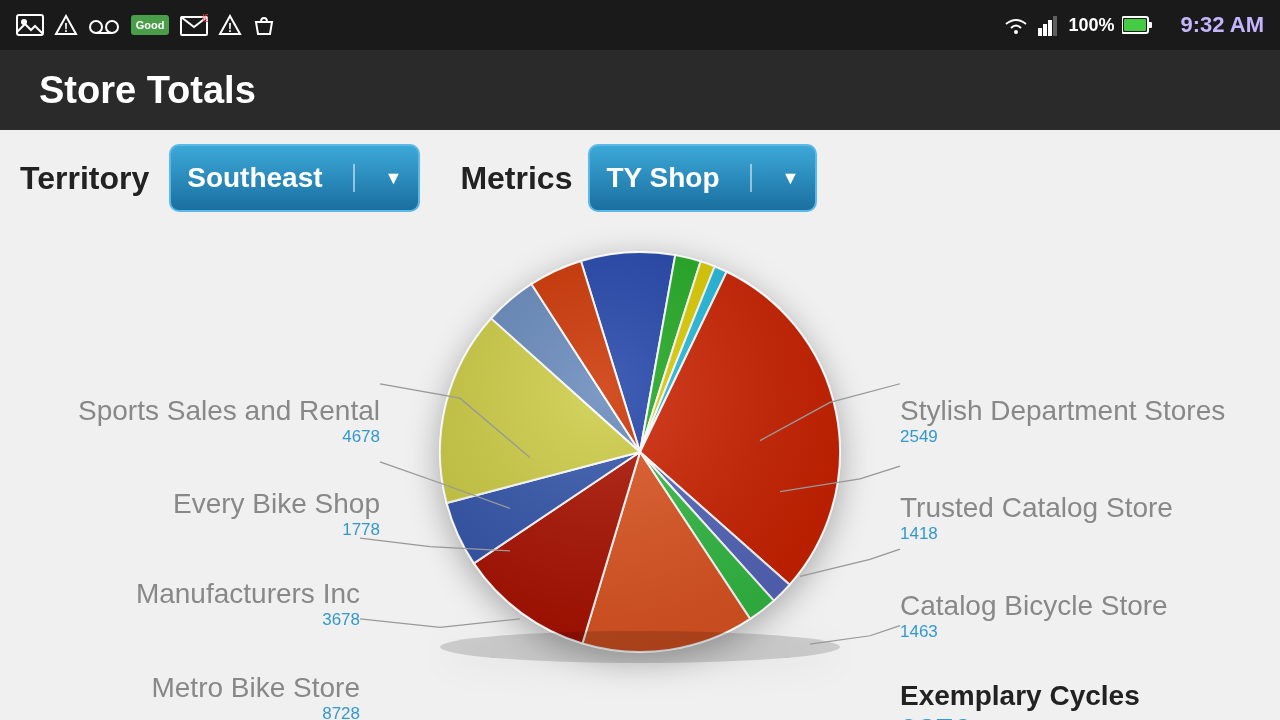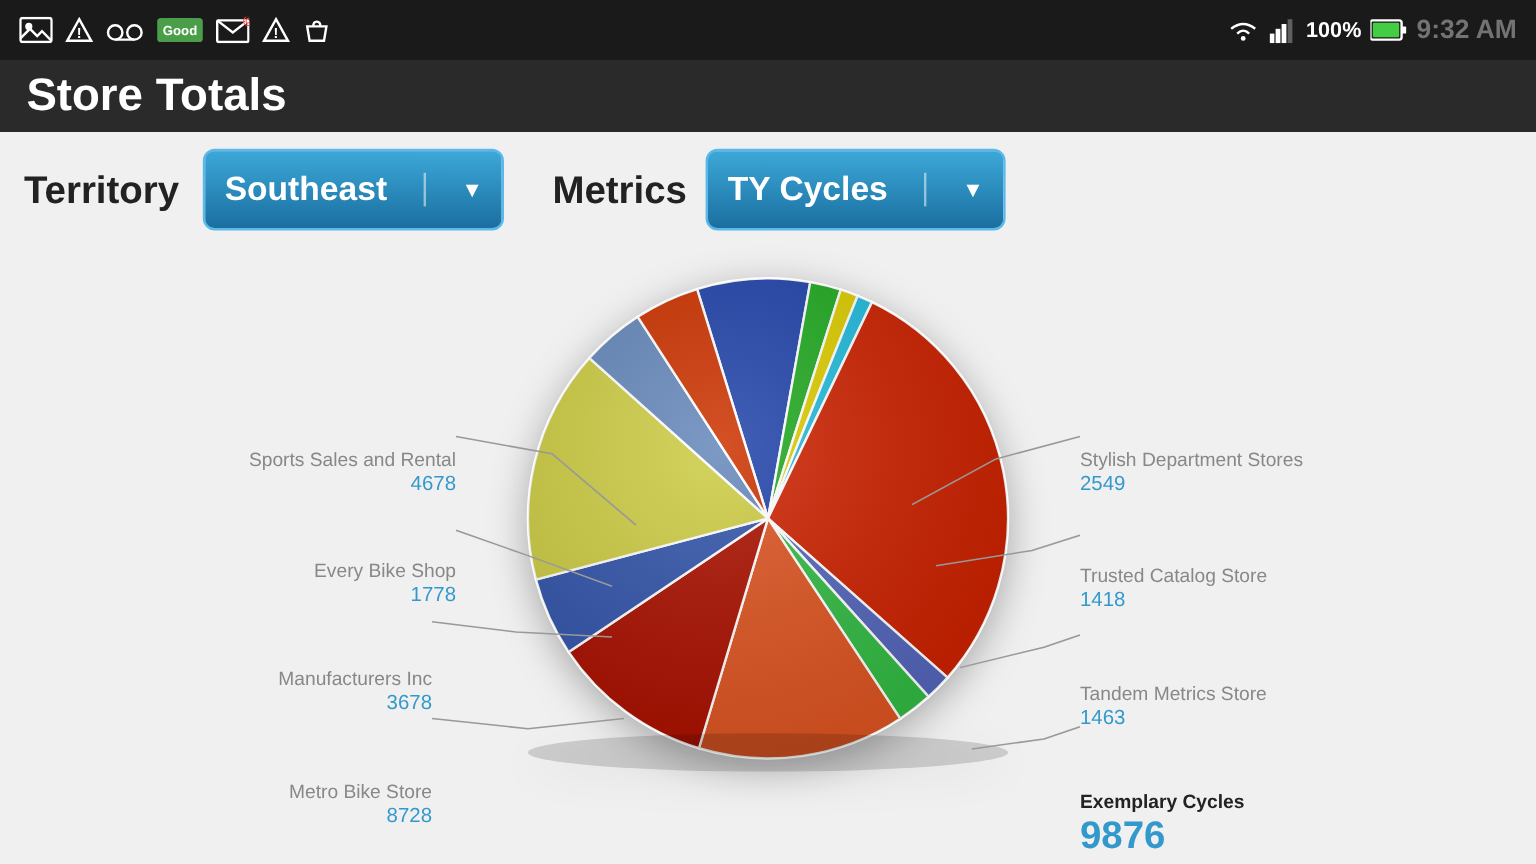--- a/index.html
+++ b/index.html
@@ -31,25 +31,25 @@
       align-items: center;
       gap: 8px;
       color: white;
       font-size: 18px;
       font-weight: bold;
     }
 
     
     .title-bar {
       width: 100%;
-      height: 60px;
+      height: 80px;
       background: #2a2a2a;
       display: flex;
       align-items: center;
-      padding: 0 22px;
+      padding: 0 39px;
     }
     .title-bar h1 {
       color: white;
       font-size: 38px;
       font-weight: bold;
     }
 
     
     .main-content {
       width: 100%;
@@ -116,21 +116,21 @@
     
     .label {
       position: absolute;
       text-align: right;
       pointer-events: none;
     }
     .label.right-side {
       text-align: left;
     }
     .label-name {
-      font-size: 16px;
+      font-size: 28px;
       color: #888;
       font-weight: 500;
     }
     .label-name.bold {
       color: #222;
       font-weight: bold;
     }
     .label-value {
       font-size: 17px;
       color: #3399cc;
@@ -205,41 +205,41 @@
         <rect x="10" y="6" width="4" height="16" fill="white"></rect>
         <rect x="15" y="2" width="4" height="20" fill="white" opacity="0.3"></rect>
       </svg>
     <span style="color:white;font-size:18px;font-weight:bold;">100%</span>
 
     <svg width="30" height="20" viewBox="0 0 30 20">
         <rect x="0" y="2" width="26" height="16" rx="2" fill="none" stroke="white" stroke-width="2"></rect>
         <rect x="2" y="4" width="22" height="12" rx="1" fill="#44cc44"></rect>
         <rect x="26" y="7" width="4" height="6" rx="1" fill="white"></rect>
       </svg>
-    <span style="color:#737373;font-size:22px;font-weight:bold;margin-left:0;">9:32 AM</span>
+    <span style="color:#c4b5fd;font-size:22px;font-weight:bold;margin-left:20px;">9:32 AM</span>
   </div>
 </div>
 
 <div class="title-bar">
   <h1>Store Totals</h1>
 </div>
 
 <div class="main-content">
 
   <div class="controls-row">
     <span class="control-label">Territory</span>
     <div class="dropdown-btn">
       <span class="btn-text">Southeast</span>
       <div class="divider"></div>
       <span class="arrow">▼</span>
     </div>
     <div class="metrics-section">
       <span class="control-label">Metrics</span>
       <div class="dropdown-btn">
-        <span class="btn-text">TY Cycles</span>
+        <span class="btn-text">TY Shop</span>
         <div class="divider"></div>
         <span class="arrow">▼</span>
       </div>
     </div>
   </div>
 
   <div class="chart-area">
 
     <svg id="pie-chart" width="440" height="440" viewBox="-220 -220 440 440" style="position:absolute; left:50%; top:46%; transform:translate(-50%,-50%); filter: drop-shadow(0 8px 16px rgba(0,0,0,0.3));">
       <defs>
@@ -292,21 +292,21 @@
       <div class="label-name">Stylish Department Stores</div>
       <div class="label-value">2549</div>
     </div>
 
     <div class="label right-side" style="left:900px; top:272px; width:360px;">
       <div class="label-name">Trusted Catalog Store</div>
       <div class="label-value">1418</div>
     </div>
 
     <div class="label right-side" style="left:900px; top:370px; width:360px;">
-      <div class="label-name">Tandem Metrics Store</div>
+      <div class="label-name">Catalog Bicycle Store</div>
       <div class="label-value">1463</div>
     </div>
 
     <div class="label right-side" style="left:900px; top:460px; width:360px;">
       <div class="label-name bold">Exemplary Cycles</div>
       <div class="label-value" style="font-size:32px;font-weight:bold;">9876</div>
     </div>
 
     <svg class="overlay-svg" viewBox="0 0 1280 594" preserveAspectRatio="none">
       <g stroke="#999" stroke-width="1.5" fill="none">

